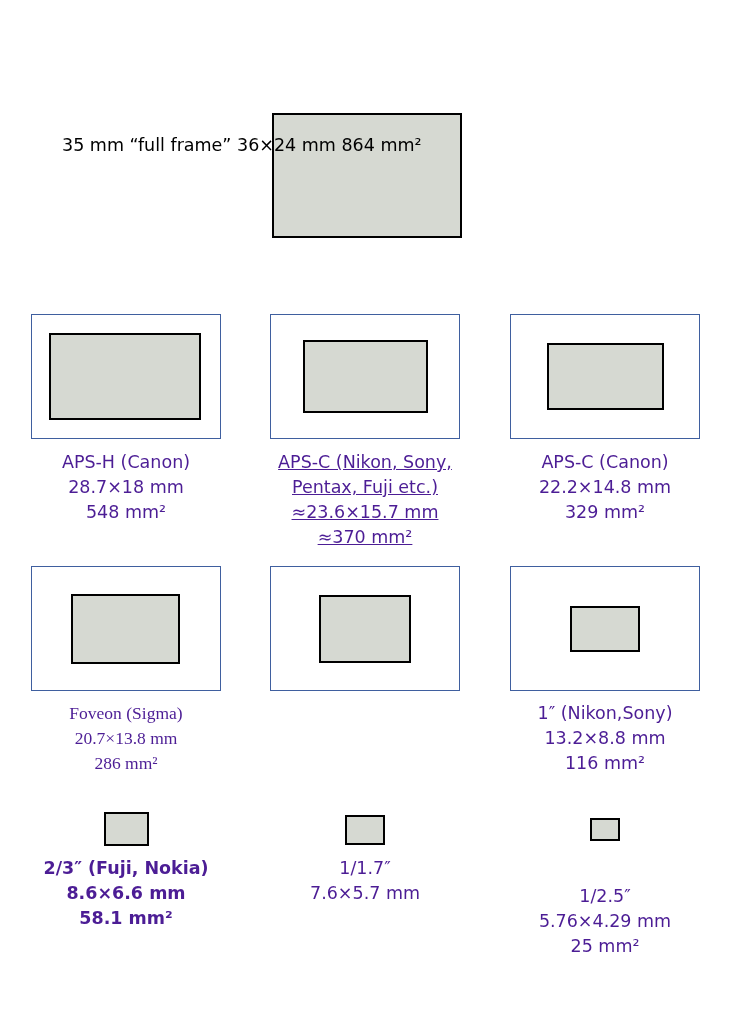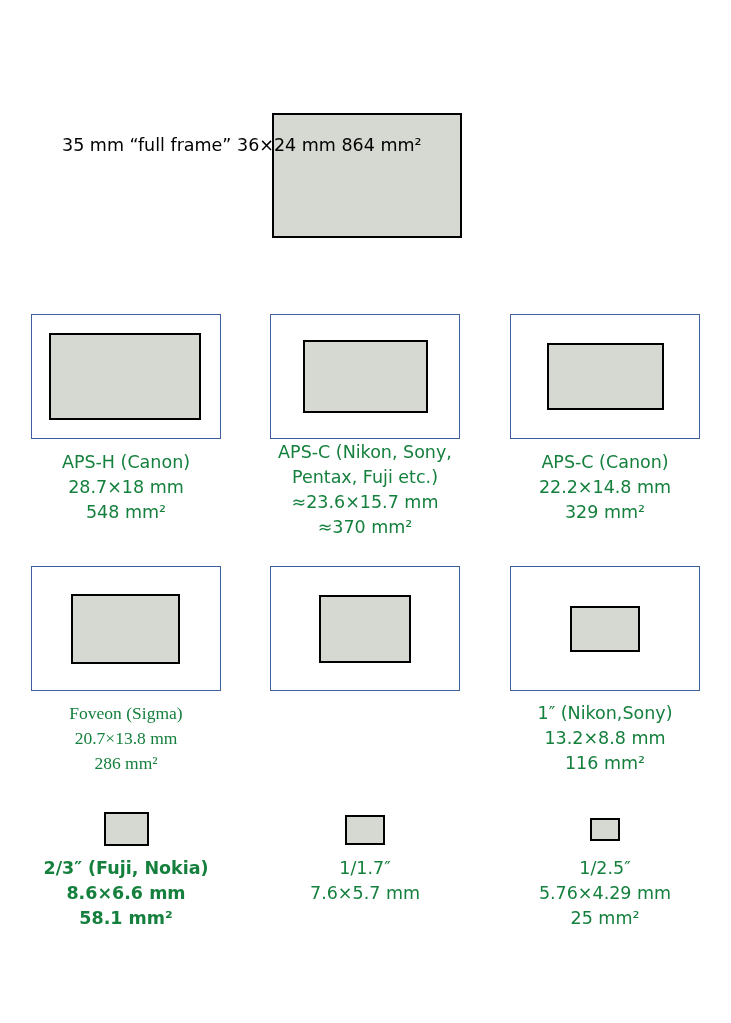--- a/index.html
+++ b/index.html
@@ -38,21 +38,21 @@
     box-sizing: border-box;
     background: transparent;
   }
 
   
   .caption {
     position: absolute;
     text-align: center;
     font-size: 17.5px;
     line-height: 25px;
-    color: #15803d;
+    color: #4c1d95;
     white-space: nowrap;
   }
   .caption .line { display: block; }
 
   
   .ff-label {
     position: absolute;
     text-align: center;
     font-size: 17.5px;
     line-height: 38px;
@@ -75,21 +75,21 @@
   <div class="abs frame" style="left:31px; top:314px; width:190px; height:125px;"></div>
   <div class="abs sensor" style="left:49px; top:333px; width:152px; height:87px;"></div>
   <div class="caption" style="left:6px; top:450px; width:240px;">
     <span class="line">APS-H (Canon)</span>
     <span class="line">28.7×18 mm</span>
     <span class="line">548 mm²</span>
   </div>
 
   <div class="abs frame" style="left:270px; top:314px; width:190px; height:125px;"></div>
   <div class="abs sensor" style="left:303px; top:340px; width:125px; height:73px;"></div>
-  <div class="caption" style="left:245px; top:440px; width:240px;">
+  <div class="caption" style="left:245px; top:450px; width:240px;text-decoration:underline;">
     <span class="line">APS-C (Nikon, Sony,</span>
     <span class="line">Pentax, Fuji etc.)</span>
     <span class="line">≈23.6×15.7 mm</span>
     <span class="line">≈370 mm²</span>
   </div>
 
   <div class="abs frame" style="left:510px; top:314px; width:190px; height:125px;"></div>
   <div class="abs sensor" style="left:547px; top:343px; width:117px; height:67px;"></div>
   <div class="caption" style="left:485px; top:450px; width:240px;">
     <span class="line">APS-C (Canon)</span>
@@ -123,19 +123,19 @@
     <span class="line">58.1 mm²</span>
   </div>
 
   <div class="abs sensor" style="left:345px; top:815px; width:40px; height:30px;"></div>
   <div class="caption" style="left:245px; top:856px; width:240px;">
     <span class="line">1/1.7″</span>
     <span class="line">7.6×5.7 mm</span>
   </div>
 
   <div class="abs sensor" style="left:590px; top:818px; width:30px; height:23px;"></div>
-  <div class="caption" style="left:485px; top:856px; width:240px;">
+  <div class="caption" style="left:485px; top:884px; width:240px;">
     <span class="line">1/2.5″</span>
     <span class="line">5.76×4.29 mm</span>
     <span class="line">25 mm²</span>
   </div>
 
 </div>
 
 </body></html>

